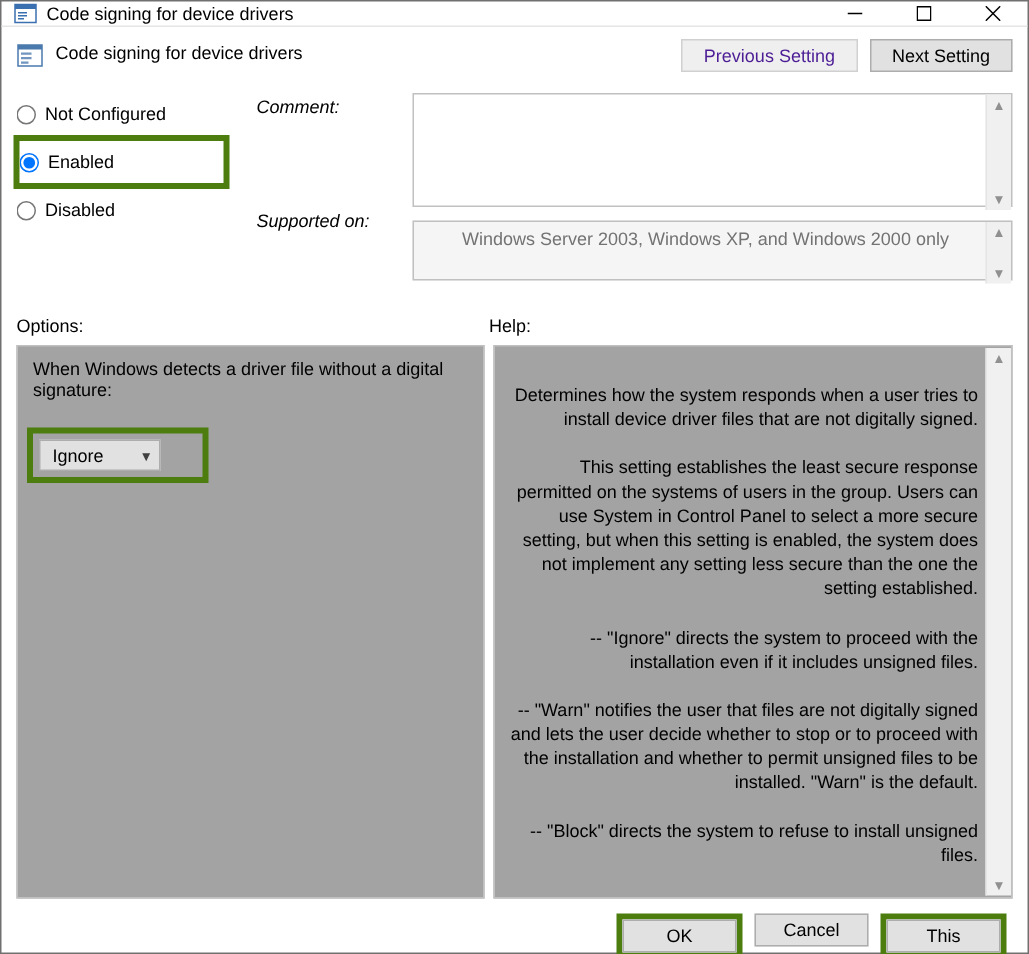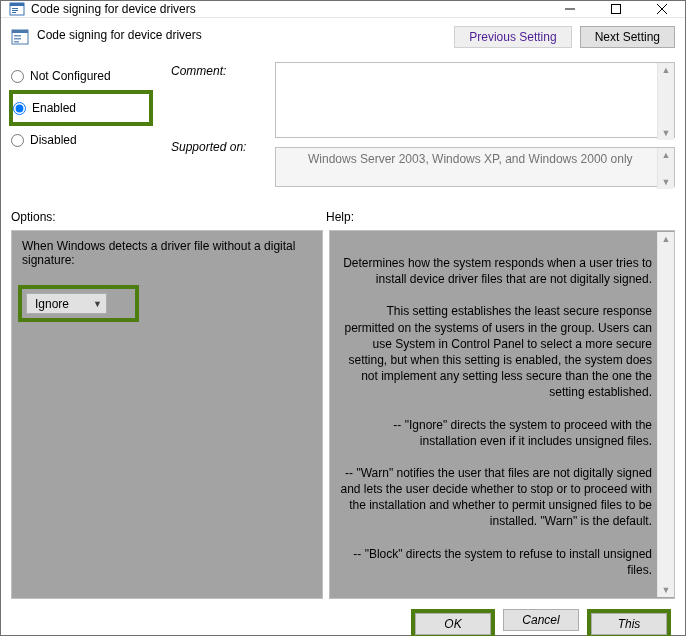--- a/index.html
+++ b/index.html
@@ -11,21 +11,21 @@
   .win-controls { display: flex; height: 100%; }
   .win-btn { width: 46px; display: flex; align-items: center; justify-content: center; color: #000; }
   .client { flex: 1; padding: 8px 10px 10px 10px; display: flex; flex-direction: column; }
   .header-row { display: flex; align-items: flex-start; }
   .header-icon { width: 18px; height: 18px; margin-right: 8px; margin-top: 2px; }
   .header-title { flex: 1; padding-top: 2px; }
   .nav-buttons { display: flex; gap: 8px; margin-left: auto; }
   .btn { height: 22px; padding: 0 14px; border: 1px solid #adadad; background: #e1e1e1; display: inline-flex; align-items: center; justify-content: center; cursor: default; }
   .btn.disabled { color: #4c1d95; border-color: #d0d0d0; background: #efefef; }
   .btn.wide { min-width: 90px; }
-  .btn.fw { width: 76px; font-style: italic; }
+  .btn.fw { width: 76px; }
   .config-row { display: flex; margin-top: 14px; gap: 18px; }
   .radios { width: 142px; }
   .radio-line { display: flex; align-items: center; height: 28px; gap: 6px; }
   .radio-line input { margin: 0; }
   .highlight-red { border: 4px solid #4d7c0f; }
   .enabled-box { padding: 0 22px 0 0; margin-left: -2px; }
   .labels-col { width: 86px; padding-top: 2px; font-style: italic; }
   .labels-col .lbl { height: 76px; }
   .fields-col { flex: 1; display: flex; flex-direction: column; gap: 6px; }
   .textarea-wrap { position: relative; }

